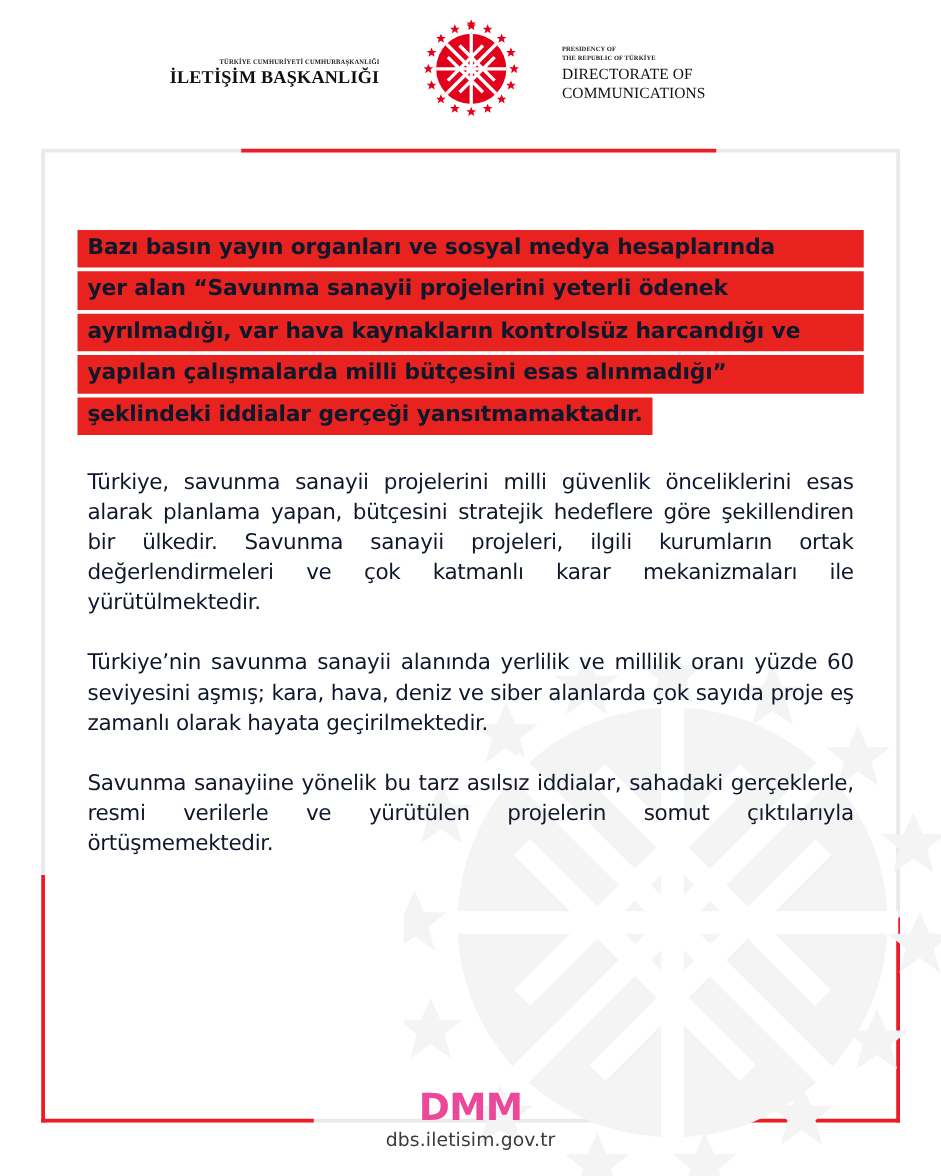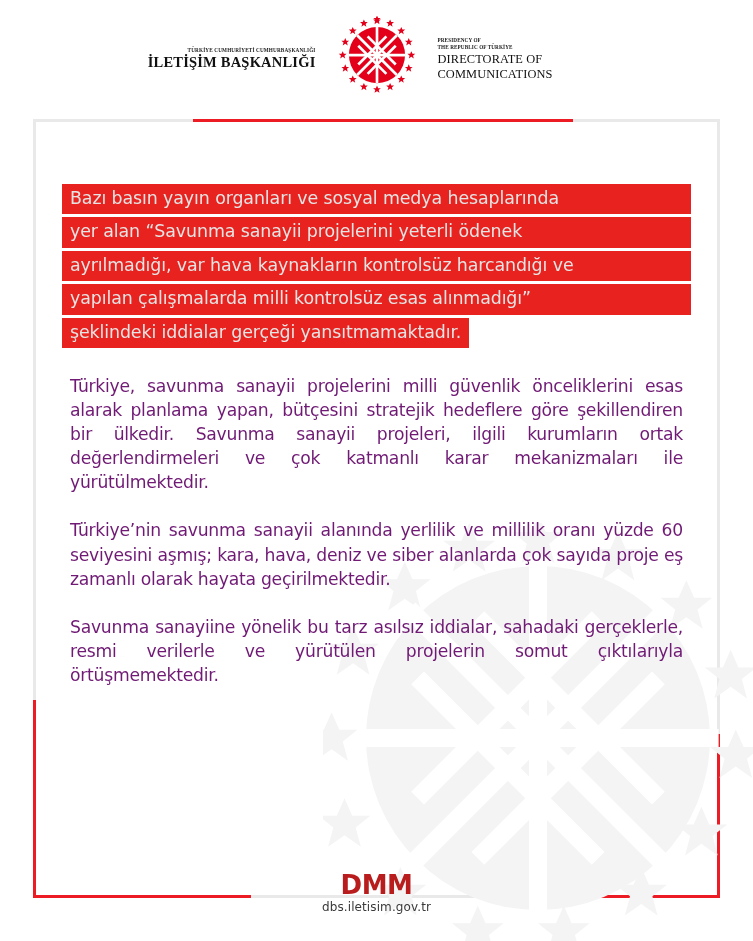--- a/index.html
+++ b/index.html
@@ -17,21 +17,21 @@
 
   
   .header {
     position: absolute;
     top: 0; left: 0;
     width: 753px;
     height: 118px;
     display: flex;
     align-items: center;
     justify-content: center;
-    gap: 4px;
+    gap: 16px;
   }
   .header-left {
     text-align: right;
     padding-right: 18px;
     width: 200px;
   }
   .header-left .small-line {
     font-family: "Liberation Serif", serif;
     font-size: 5.2px;
     letter-spacing: 0.15px;
@@ -156,23 +156,23 @@
     padding: 62px 26px 0 26px;
   }
 
   
   .headline {
     margin: 0 0 26px 0;
   }
   .headline .hl-line {
     display: table;
     background: #e8231f;
-    color: #e5e5e5;
+    color: #0f172a;
     font-family: "DejaVu Sans", sans-serif;
-    font-weight: 400;
+    font-weight: 700;
     font-size: 17.4px;
     letter-spacing: -0.1px;
     line-height: 1;
     padding: 6px 8px 7px 8px;
     margin-bottom: 3px;
     white-space: pre;
   }
   .headline .hl-line.full {
     display: block;
     width: 100%;
@@ -185,47 +185,47 @@
   }
 
   
   .body-copy {
     padding: 0 8px 0 8px;
   }
   .para {
     font-family: "DejaVu Sans", sans-serif;
     font-size: 17.2px;
     line-height: 1.40;
-    color: #701a75;
+    color: #0f172a;
     text-align: justify;
     margin: 0 0 24px 0;
     letter-spacing: -0.25px;
     -webkit-font-smoothing: antialiased;
   }
   .para:last-child { margin-bottom: 0; }
 
   
   .footer {
     position: absolute;
     left: 0;
     top: 872px;
     width: 753px;
     text-align: center;
   }
   .dmm-logo {
     font-family: "DejaVu Sans", sans-serif;
     font-weight: 700;
-    font-size: 26px;
+    font-size: 30px;
     letter-spacing: -0.5px;
-    color: #b91c1c;
+    color: #ec4899;
     line-height: 1;
   }
   .dmm-url {
     font-family: "DejaVu Sans", sans-serif;
-    font-size: 12px;
+    font-size: 15px;
     color: #3a3a3a;
     letter-spacing: 0.1px;
     margin-top: 3px;
     line-height: 1;
   }
 </style>
 </head>
 <body>
 
 <div class="header">
@@ -389,21 +389,21 @@
       <line x1="64" y1="22" x2="22" y2="64"></line>
     </g>
   </svg>
 
   <div class="card-inner">
 
     <div class="headline">
       <div class="hl-line full"><span>Bazı basın yayın organları ve sosyal medya hesaplarında</span></div>
       <div class="hl-line full"><span>yer alan “Savunma sanayii projelerini yeterli ödenek</span></div>
       <div class="hl-line full"><span>ayrılmadığı, var hava kaynakların kontrolsüz harcandığı ve</span></div>
-      <div class="hl-line full"><span>yapılan çalışmalarda milli kontrolsüz esas alınmadığı”</span></div>
+      <div class="hl-line full"><span>yapılan çalışmalarda milli bütçesini esas alınmadığı”</span></div>
       <div class="hl-line">şeklindeki iddialar gerçeği yansıtmamaktadır.</div>
     </div>
 
     <div class="body-copy">
       <p class="para">Türkiye, savunma sanayii projelerini milli güvenlik önceliklerini esas alarak planlama yapan, bütçesini stratejik hedeflere göre şekillendiren bir ülkedir. Savunma sanayii projeleri, ilgili kurumların ortak değerlendirmeleri ve çok katmanlı karar mekanizmaları ile yürütülmektedir.</p>
       <p class="para">Türkiye’nin savunma sanayii alanında yerlilik ve millilik oranı yüzde 60 seviyesini aşmış; kara, hava, deniz ve siber alanlarda çok sayıda proje eş zamanlı olarak hayata geçirilmektedir.</p>
       <p class="para">Savunma sanayiine yönelik bu tarz asılsız iddialar, sahadaki gerçeklerle, resmi verilerle ve yürütülen projelerin somut çıktılarıyla örtüşmemektedir.</p>
     </div>
 
   </div>

